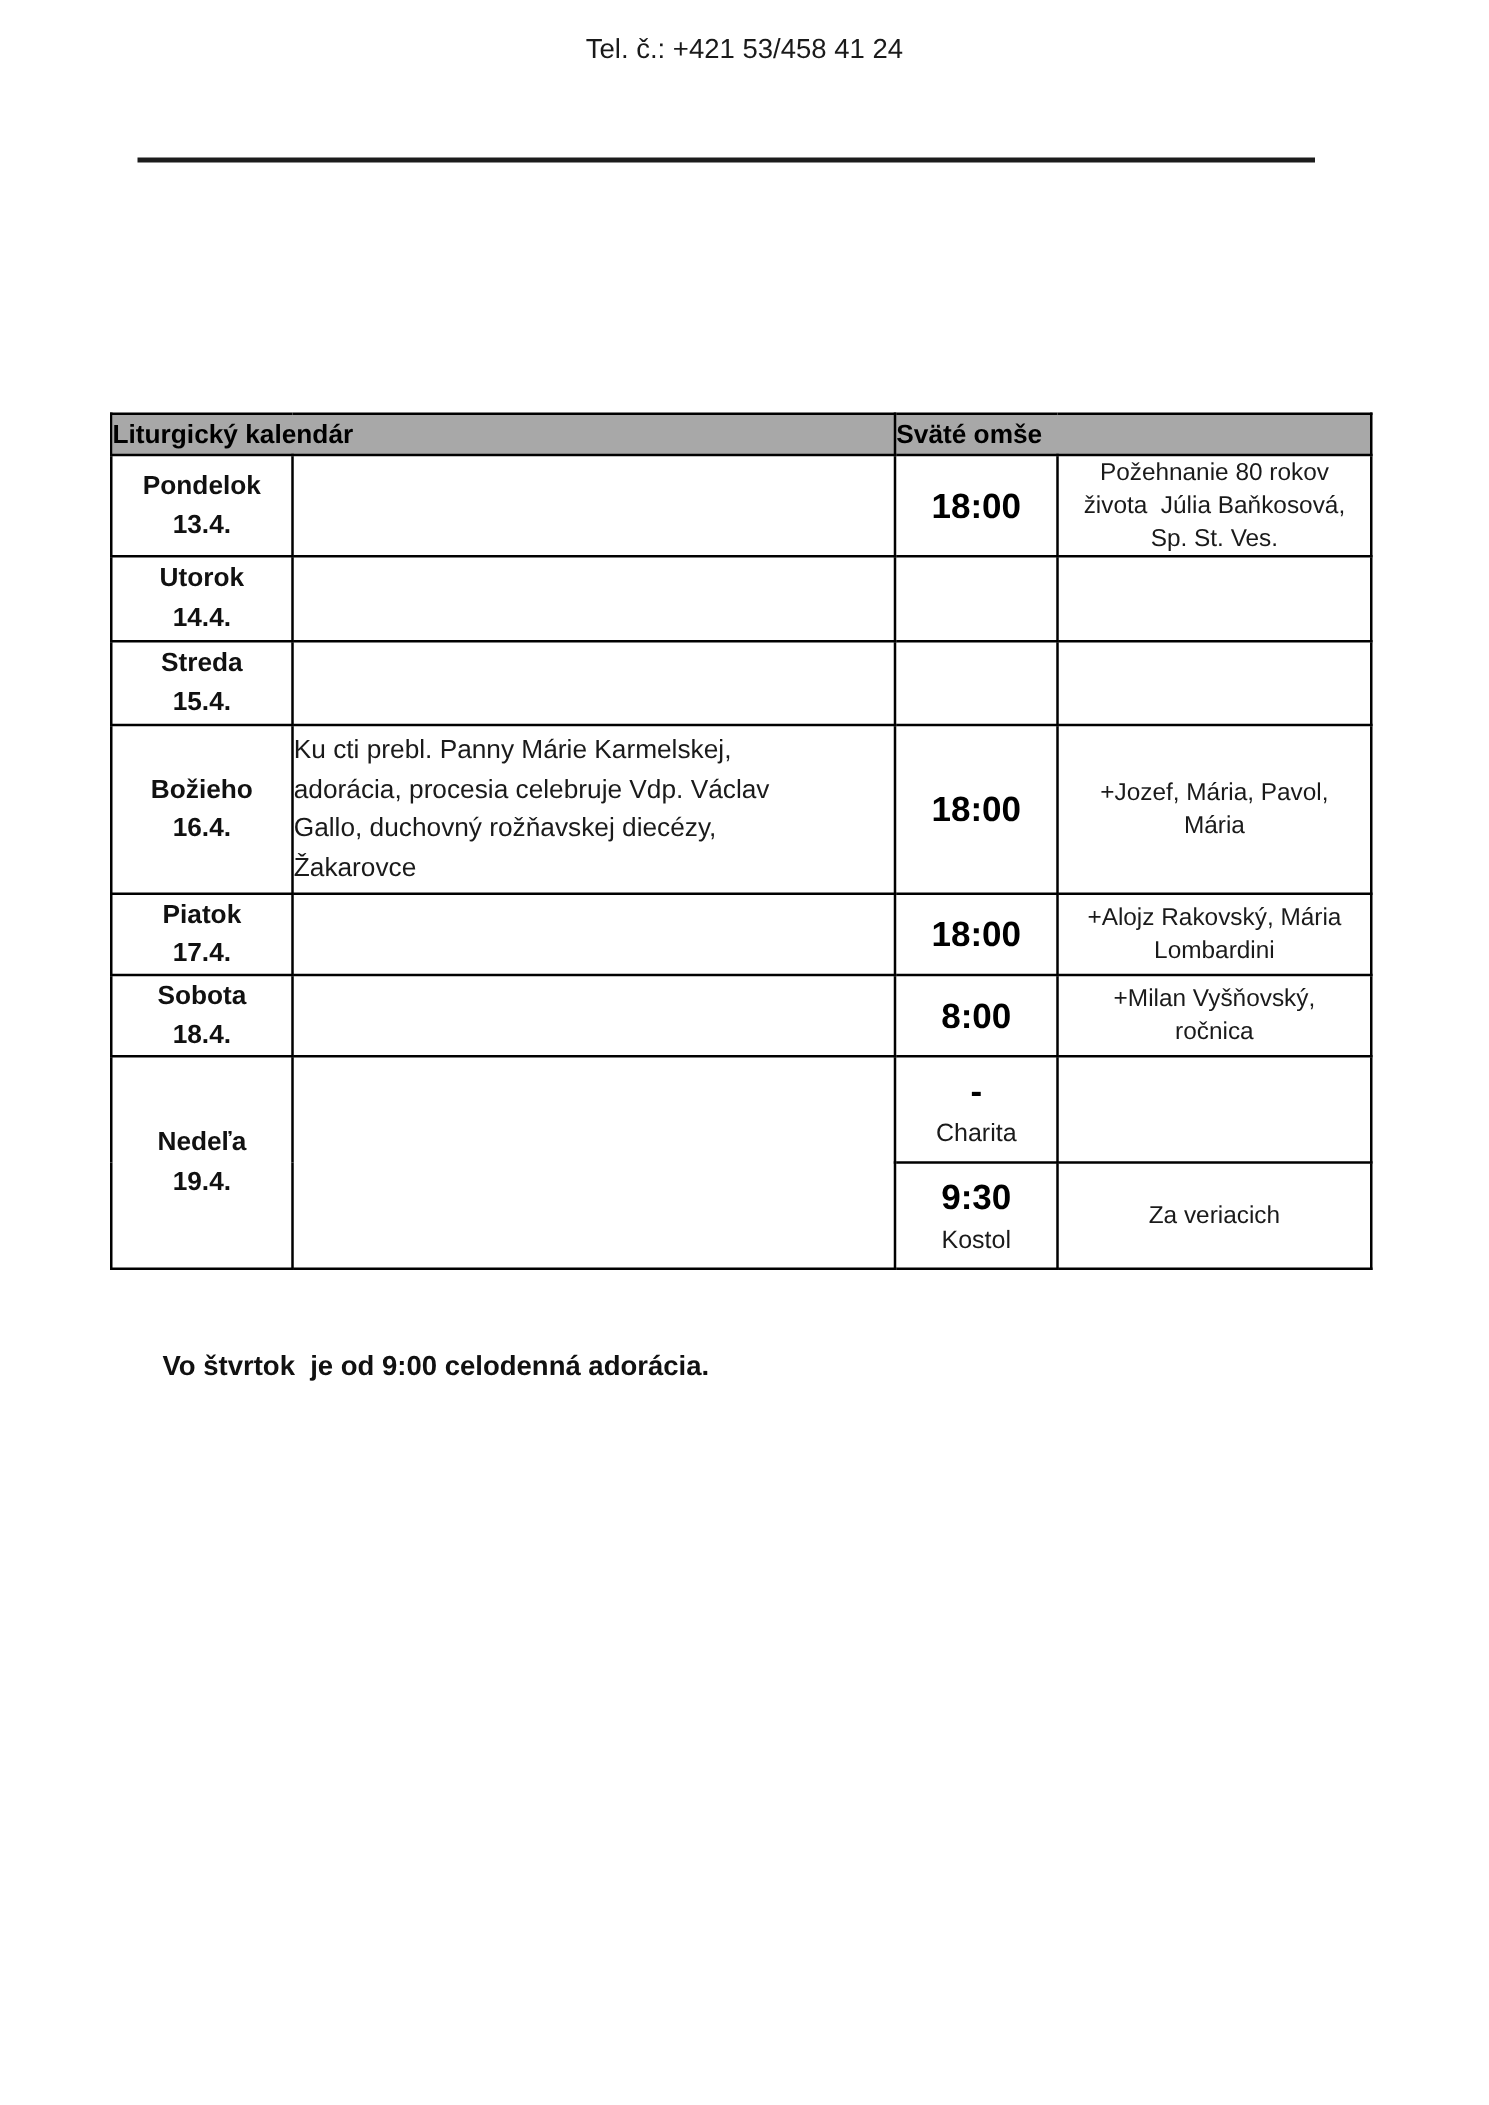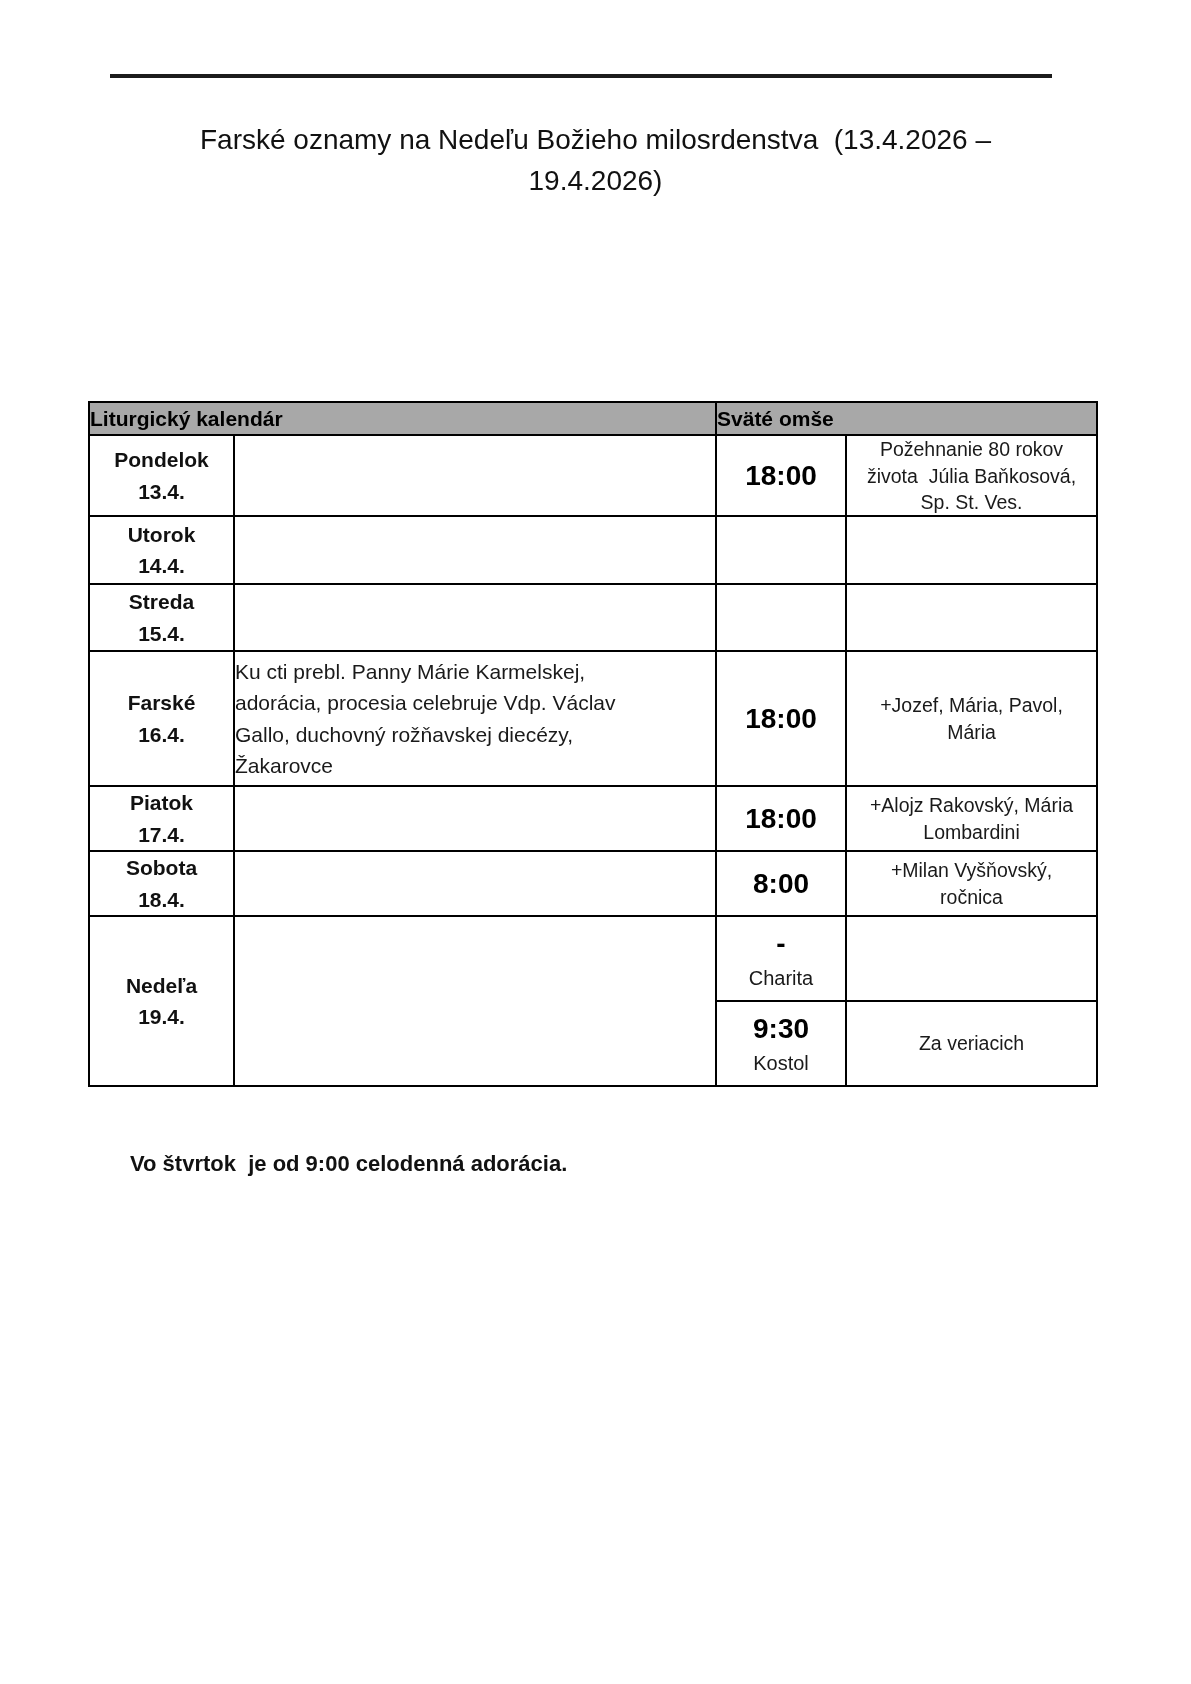--- a/index.html
+++ b/index.html
@@ -48,25 +48,24 @@
   .note{
     margin:64px 0 0 130px;font-weight:bold;font-size:22px;
     white-space:pre-wrap;color:#111;
   }
 </style>
 </head>
 <body>
 
 <div>
 
+  <div class="phone">Tel. č.: +421 53/458 41 24</div>
 
   <div class="rule"></div>
 
-  <div class="title">Farské oznamy na Nedeľu Božieho milosrdenstva  (13.4.2026 –
-19.4.2026)</div>
 
   <table class="schedule">
     <colgroup>
       <col style="width:145px">
         <col style="width:482px">
         <col style="width:130px">
         <col style="width:251px">
     </colgroup>
 
     <tbody>
@@ -108,21 +107,21 @@
       </td>
       <td class="desc"></td>
       <td class="timecell">
         <div class="time"></div>
       </td>
       <td class="intent"></td>
     </tr>
 
     <tr class="h-stv">
       <td class="day">
-        <div>Farské</div>
+        <div>Božieho</div>
         <div>16.4.</div>
       </td>
       <td class="desc">Ku cti prebl. Panny Márie Karmelskej,
 adorácia, procesia celebruje Vdp. Václav
 Gallo, duchovný rožňavskej diecézy,
 Žakarovce</td>
       <td class="timecell">
         <div class="time">18:00</div>
       </td>
       <td class="intent">+Jozef, Mária, Pavol,

